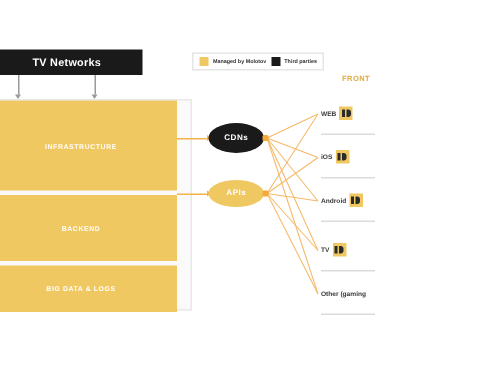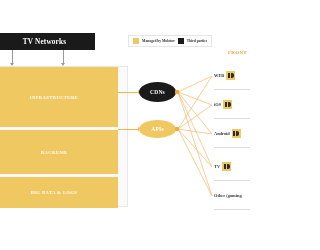--- a/index.html
+++ b/index.html
@@ -6,21 +6,21 @@
     margin: 0;
     padding: 0;
     background: #ffffff;
   }
   #canvas {
     position: relative;
     width: 250px;
     height: 250px;
     background: #ffffff;
     overflow: hidden;
-    font-family: Liberation Serif, serif;
+    font-family: Liberation Sans, sans-serif;
   }
 
   
   .tv-networks {
     position: absolute;
     left: -6px;
     top: 33px;
     width: 101px;
     height: 17px;
     background: #1a1a1a;

